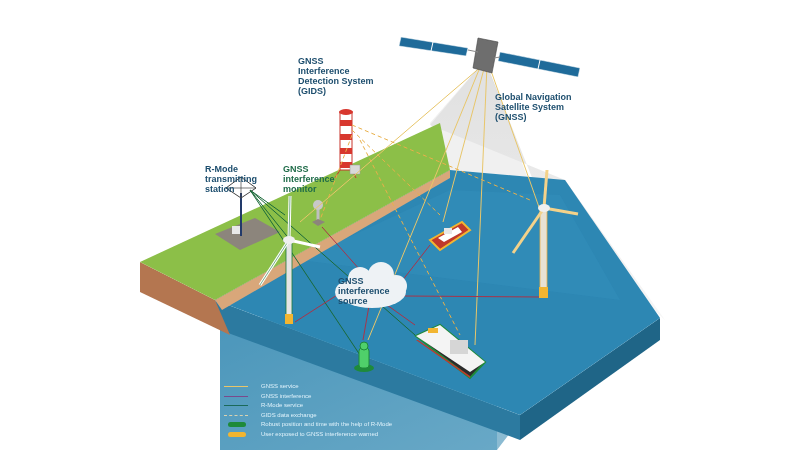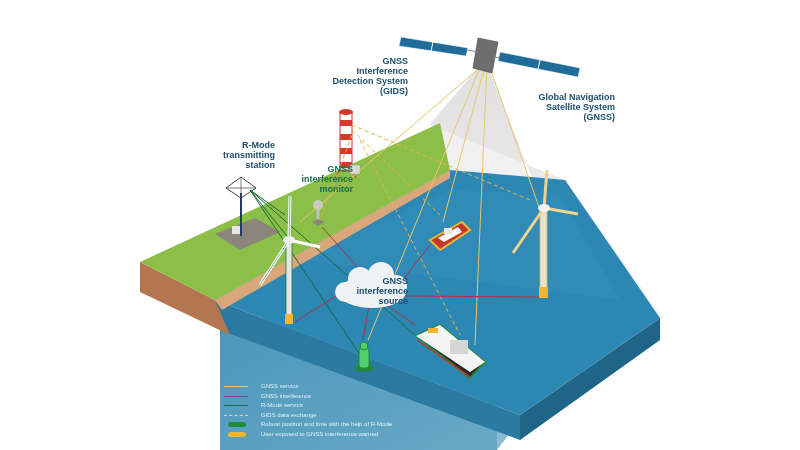--- a/index.html
+++ b/index.html
@@ -1,18 +1,18 @@
 <!DOCTYPE html>
 <html><head>
 <meta charset="utf-8">
 <style>
   html, body { margin:0; padding:0; background:#ffffff; }
   body { width:800px; height:450px; overflow:hidden; position:relative; font-family:"Liberation Sans", sans-serif; }
   #scene { position:absolute; left:0; top:0; width:800px; height:450px; }
-  .lbl { position:absolute; text-align:right; font-weight:bold; font-size:9px; line-height:10px; color:#1d4e6e; white-space:pre-line; }
+  .lbl { position:absolute; text-align:left; font-weight:bold; font-size:9px; line-height:10px; color:#1d4e6e; white-space:pre-line; }
   .lbl.green { color:#1e6b48; }
   .lbl.cloud { color:#1d4e6e; font-size:9px; }
   .legend { position:absolute; left:224px; top:382px; width:260px; }
   .leg-row { position:relative; height:9.6px; font-size:6px; color:#dff2fb; line-height:9.6px; }
   .leg-sw { position:absolute; left:0; top:4px; width:24px; height:0; }
   .leg-txt { position:absolute; left:37px; top:0; white-space:nowrap; }
 </style>
 </head>
 <body>
 
@@ -163,21 +163,21 @@
   </g>
 </svg>
 
 <div class="lbl" style="left:298px; top:56px; width:110px;">GNSS
 Interference
 Detection System
 (GIDS)</div>
 <div class="lbl" style="left:495px; top:78px; width:120px;margin-top:14px;">Global Navigation
 Satellite System
 (GNSS)</div>
-<div class="lbl" style="left:205px; top:140px; width:70px;">R-Mode
+<div class="lbl" style="left:205px; top:164px; width:70px;">R-Mode
 transmitting
 station</div>
 <div class="lbl green" style="left:283px; top:164px; width:70px;">GNSS
 interference
 monitor</div>
 <div class="lbl cloud" style="left:338px; top:276px; width:70px;">GNSS
 interference
 source</div>
 
 <div class="legend">

